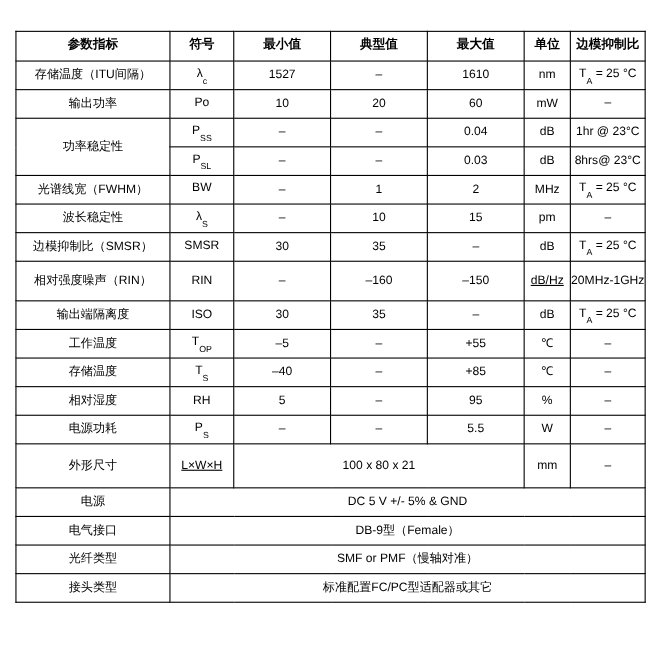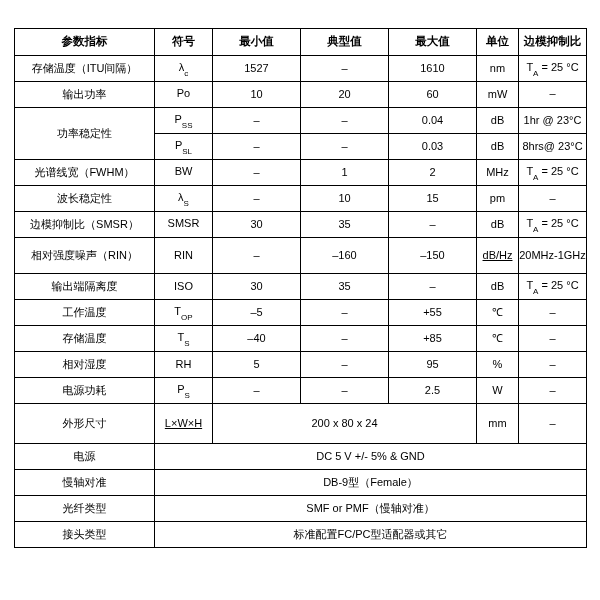--- a/index.html
+++ b/index.html
@@ -211,39 +211,39 @@
         <td>95</td>
         <td>%</td>
         <td class="small">–</td>
       </tr>
 
       <tr>
         <td class="param">电源功耗</td>
         <td class="cell-sym"><span>P</span><span class="sub">S</span></td>
         <td>–</td>
         <td>–</td>
-        <td>2.5</td>
+        <td>5.5</td>
         <td>W</td>
         <td class="small">–</td>
       </tr>
 
       <tr class="taller">
         <td class="param taller">外形尺寸</td>
         <td class="cell-sym taller two-line">L×W×H</td>
-        <td class="taller" colspan="3">200 x 80 x 24</td>
+        <td class="taller" colspan="3">100 x 80 x 21</td>
         <td class="taller">mm</td>
         <td class="taller">–</td>
       </tr>
 
       <tr>
         <td class="param">电源</td>
         <td class="wide-merge" colspan="6">DC 5 V +/- 5%  &amp; GND</td>
       </tr>
       <tr>
-        <td class="param">慢轴对准</td>
+        <td class="param">电气接口</td>
         <td class="wide-merge" colspan="6">DB-9型（Female）</td>
       </tr>
       <tr>
         <td class="param">光纤类型</td>
         <td class="wide-merge" colspan="6">SMF or PMF（慢轴对准）</td>
       </tr>
       <tr>
         <td class="param">接头类型</td>
         <td class="wide-merge" colspan="6">标准配置FC/PC型适配器或其它</td>
       </tr>

